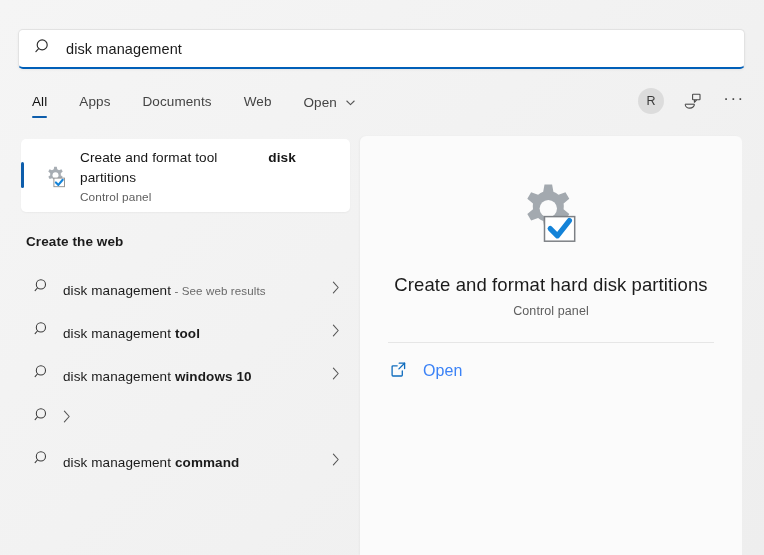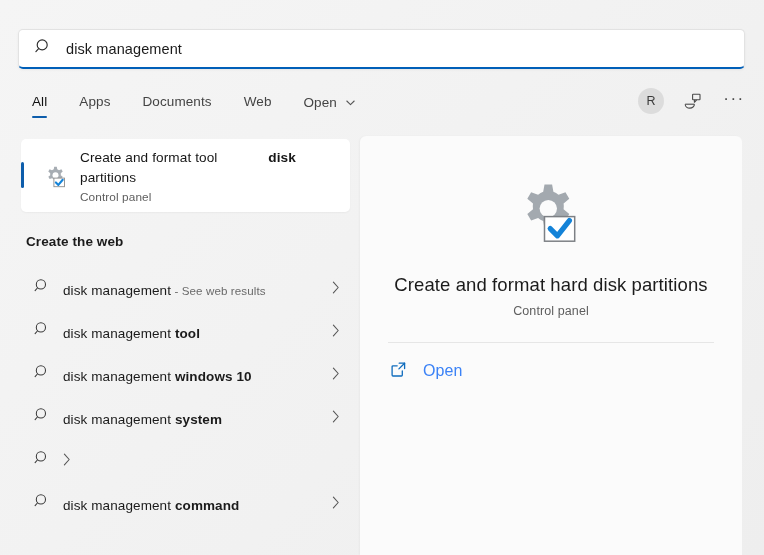--- a/index.html
+++ b/index.html
@@ -391,34 +391,20 @@
           </svg>
         </span>
         <span class="web-label"><span>disk management </span><b>windows 10</b><span class="note"></span></span>
         <span class="web-chevron">
           <svg width="8" height="13" viewBox="0 0 8 13">
             <polyline points="1.4,1.2 6.2,6.5 1.4,11.8" fill="none" stroke="#555555" stroke-width="1.1" stroke-linecap="round" stroke-linejoin="round"></polyline>
           </svg>
         </span>
       </div>
 
-      <div class="web-row">
-        <span class="mag-sm">
-          <svg width="16" height="16" viewBox="0 0 16 16">
-            <circle cx="6.9" cy="6.4" r="4.6" fill="none" stroke="#3a3a3a" stroke-width="1.05"></circle>
-            <line x1="3.4" y1="10.0" x2="1.1" y2="12.6" stroke="#3a3a3a" stroke-width="1.05" stroke-linecap="round"></line>
-          </svg>
-        </span>
-        <span class="web-label"><span>disk management </span><b>system</b><span class="note"></span></span>
-        <span class="web-chevron">
-          <svg width="8" height="13" viewBox="0 0 8 13">
-            <polyline points="1.4,1.2 6.2,6.5 1.4,11.8" fill="none" stroke="#555555" stroke-width="1.1" stroke-linecap="round" stroke-linejoin="round"></polyline>
-          </svg>
-        </span>
-      </div>
 
       <div class="web-row">
         <span class="mag-sm">
           <svg width="16" height="16" viewBox="0 0 16 16">
             <circle cx="6.9" cy="6.4" r="4.6" fill="none" stroke="#3a3a3a" stroke-width="1.05"></circle>
             <line x1="3.4" y1="10.0" x2="1.1" y2="12.6" stroke="#3a3a3a" stroke-width="1.05" stroke-linecap="round"></line>
           </svg>
         </span>
         <span class="web-chevron">
           <svg width="8" height="13" viewBox="0 0 8 13">

